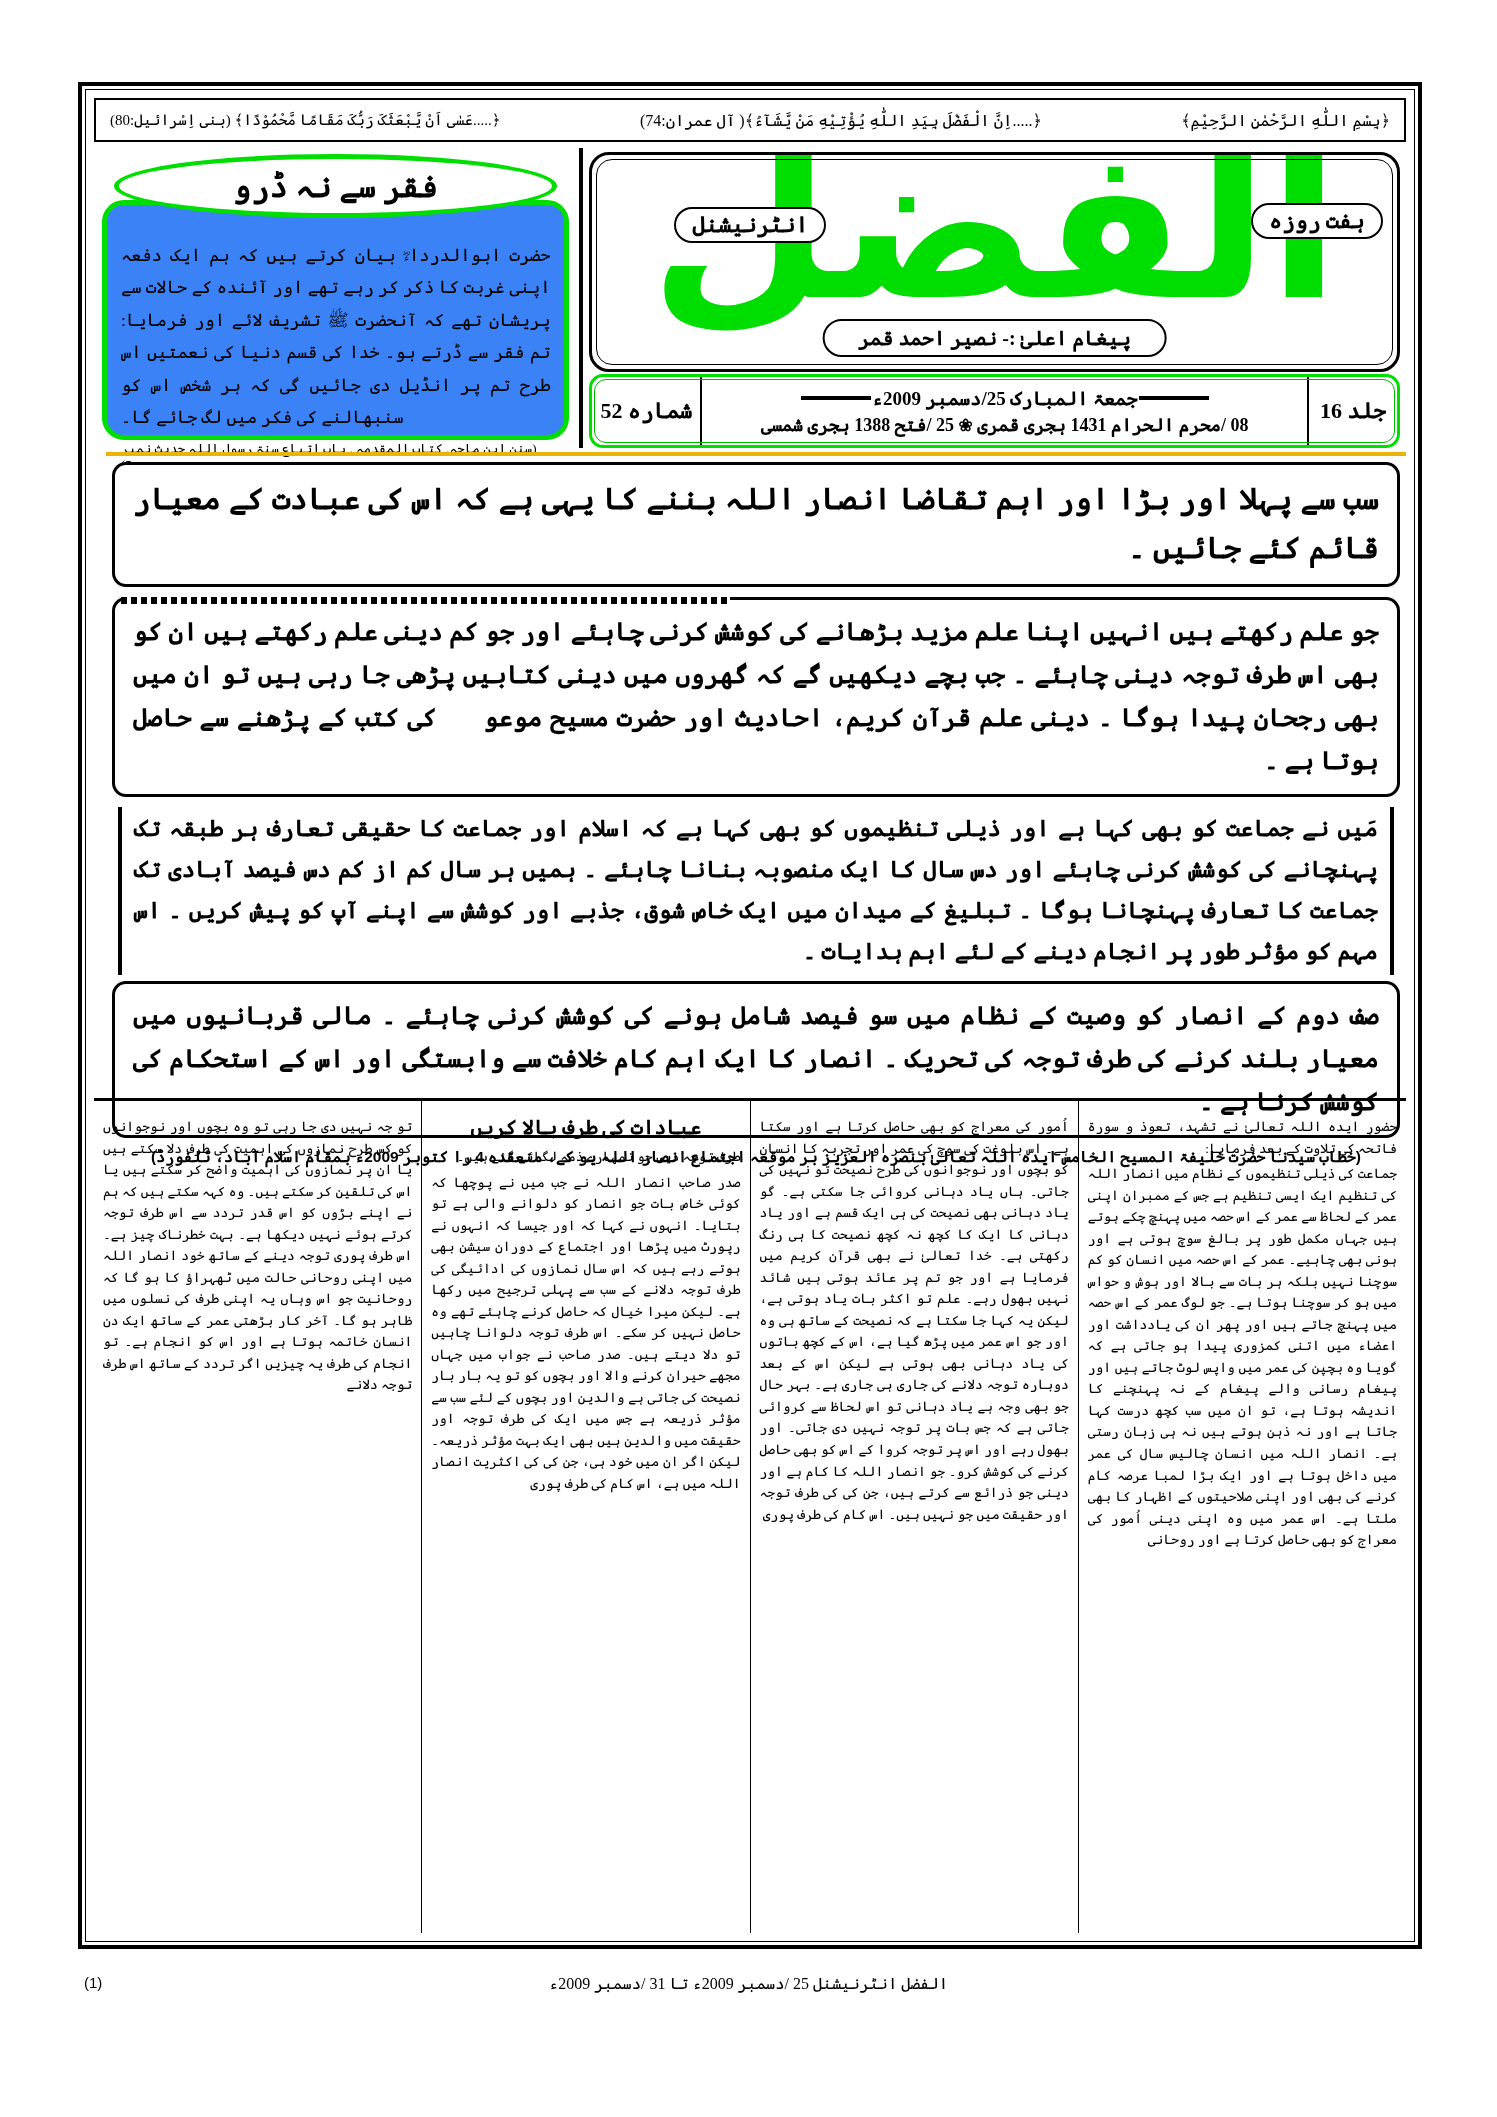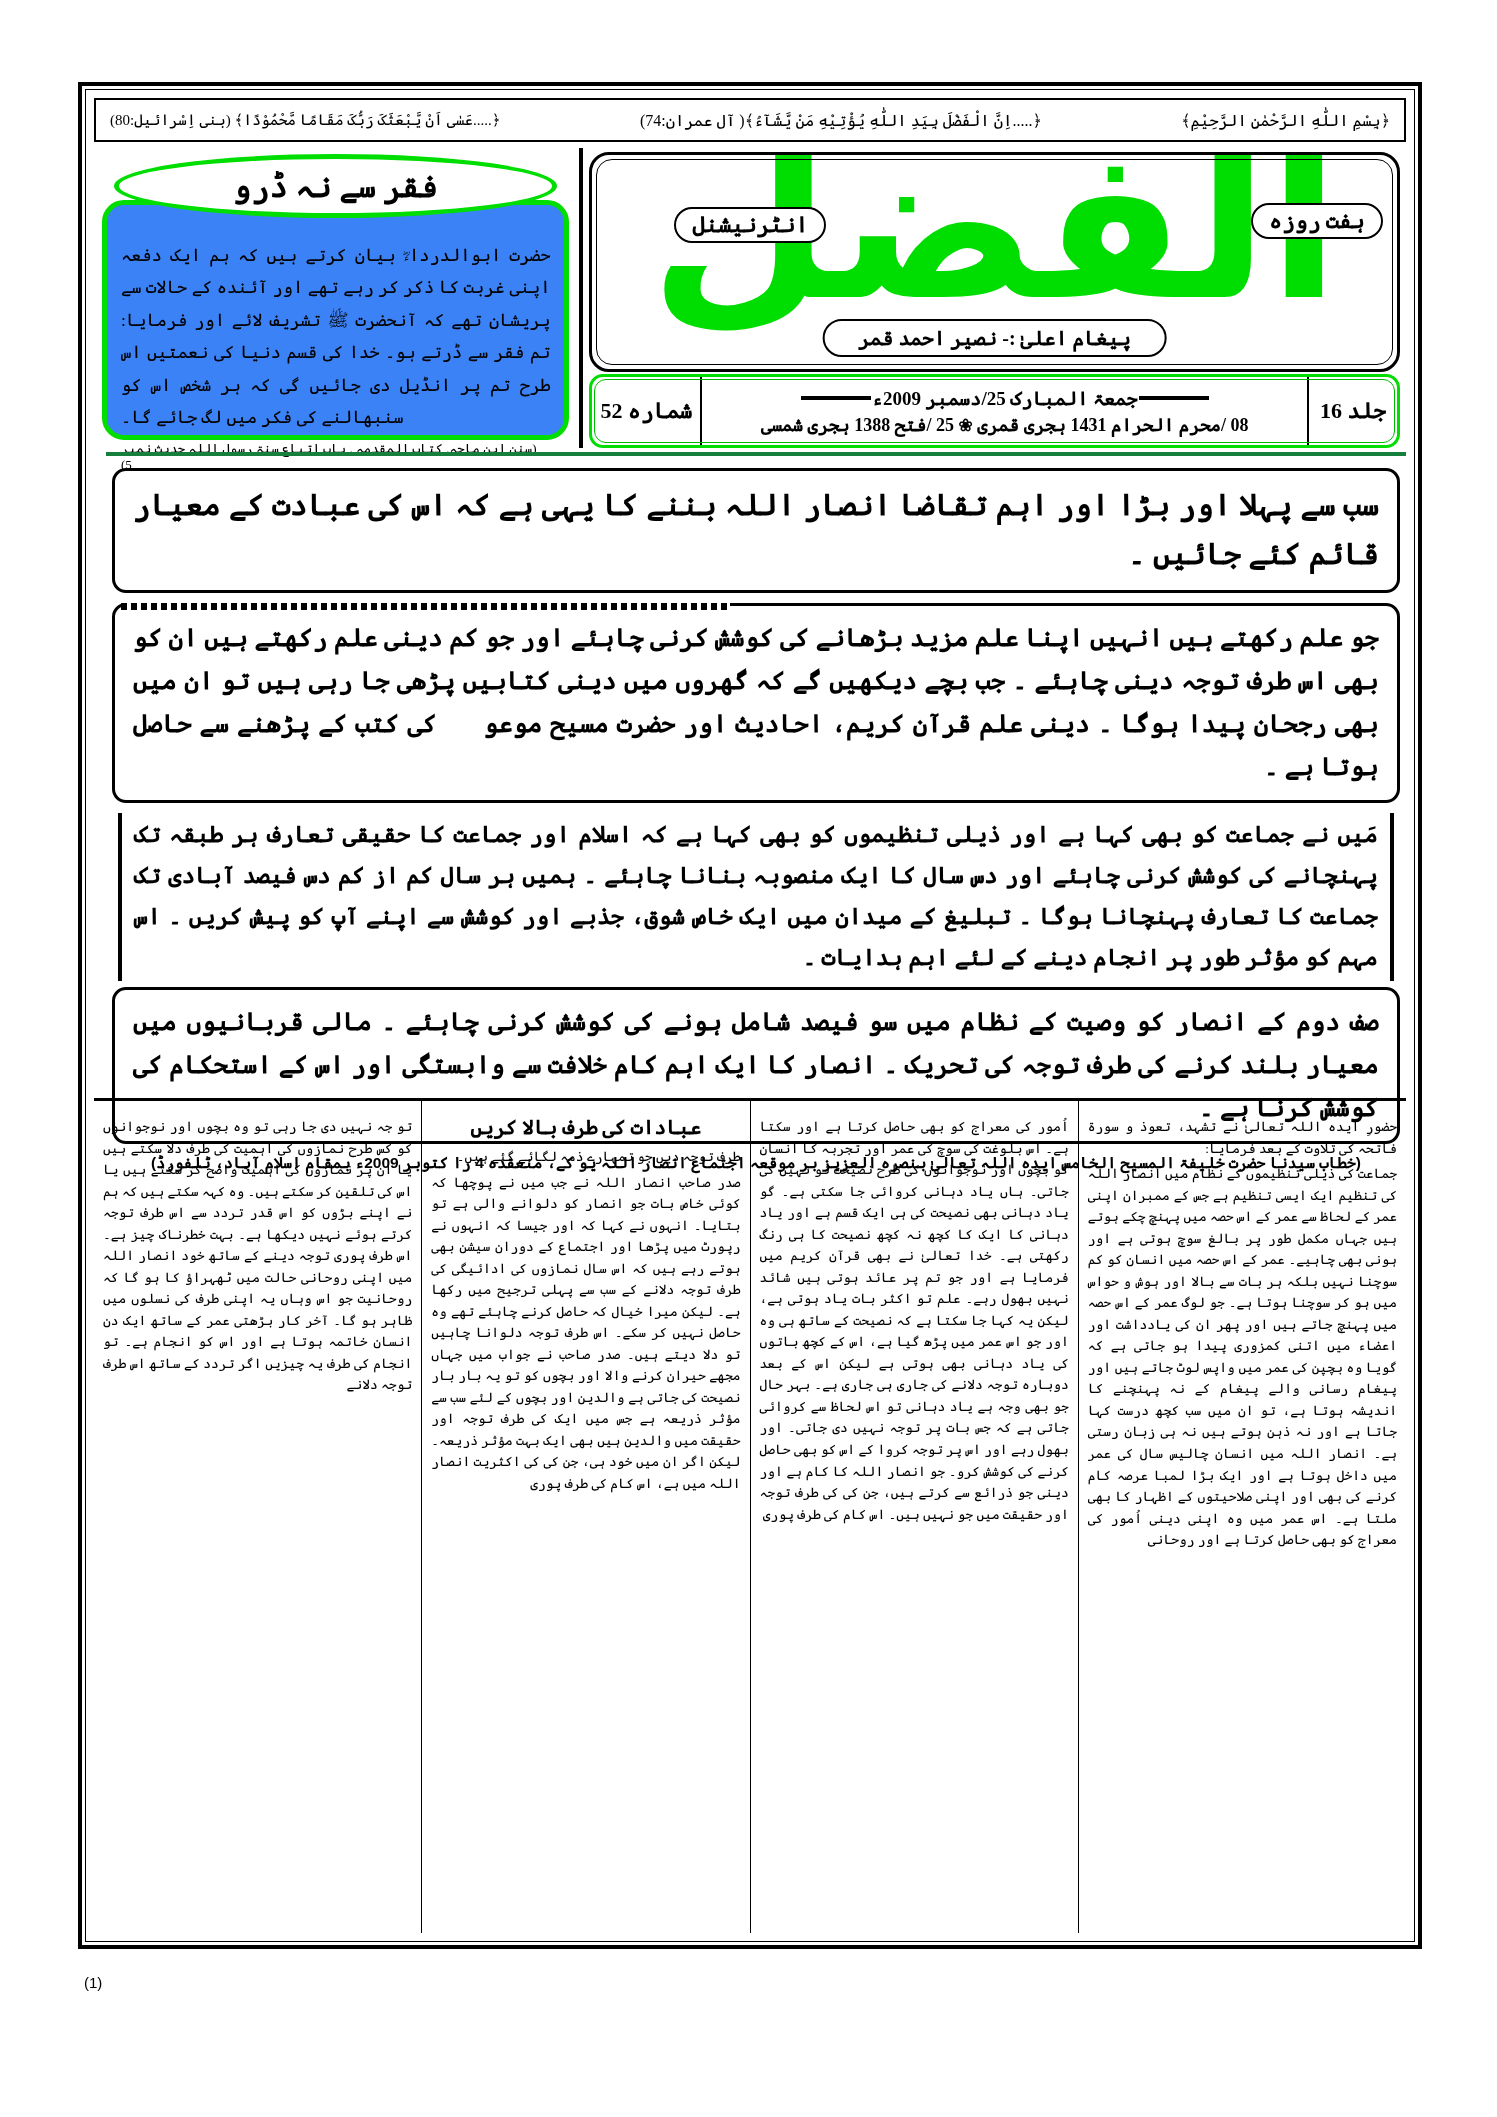--- a/index.html
+++ b/index.html
@@ -215,22 +215,22 @@
     font-size: 13px;
     text-align: left;
     direction: rtl;
   }
 
   
   .lead-section {
     position: absolute;
     left: 20px; right: 8px; top: 362px;
     height: 630px;
-    border-top: 4px solid #15803d;
-    padding-top: 12px;
+    border-top: 4px solid #eab308;
+    padding-top: 6px;
     direction: rtl;
   }
   .hl-box {
     border: 3px solid #000;
     border-radius: 14px;
     margin: 0 6px 10px 6px;
     padding: 10px 18px 12px 18px;
     position: relative;
     background: #fff;
   }
@@ -419,14 +419,15 @@
         <div class="col-head"></div>
         <p>تو جہ نہیں دی جا رہی تو وہ بچوں اور نوجوانوں کو کس طرح نمازوں کی اہمیت کی طرف دلا سکتے ہیں یا ان پر نمازوں کی اہمیت واضح کر سکتے ہیں یا اس کی تلقین کر سکتے ہیں۔ وہ کہہ سکتے ہیں کہ ہم نے اپنے بڑوں کو اس قدر تردد سے اس طرف توجہ کرتے ہوئے نہیں دیکھا ہے۔ بہت خطرناک چیز ہے۔ اس طرف پوری توجہ دینے کے ساتھ خود انصار اللہ میں اپنی روحانی حالت میں ٹھہراؤ کا ہو گا کہ روحانیت جو اس وہاں یہ اپنی طرف کی نسلوں میں ظاہر ہو گا۔ آخر کار بڑھتی عمر کے ساتھ ایک دن انسان خاتمہ ہوتا ہے اور اس کو انجام ہے۔ تو انجام کی طرف یہ چیزیں اگر تردد کے ساتھ اس طرف توجہ دلانے</p>
       </div>
 
     </div>
 
   </div>
 </div>
 
 <div class="footer">
+  <div class="footer-center">الفضل انٹرنیشنل 25 /دسمبر 2009ء تا 31 /دسمبر 2009ء</div>
   <div class="footer-page">(1)</div>
 </div>
 
 </body></html>

